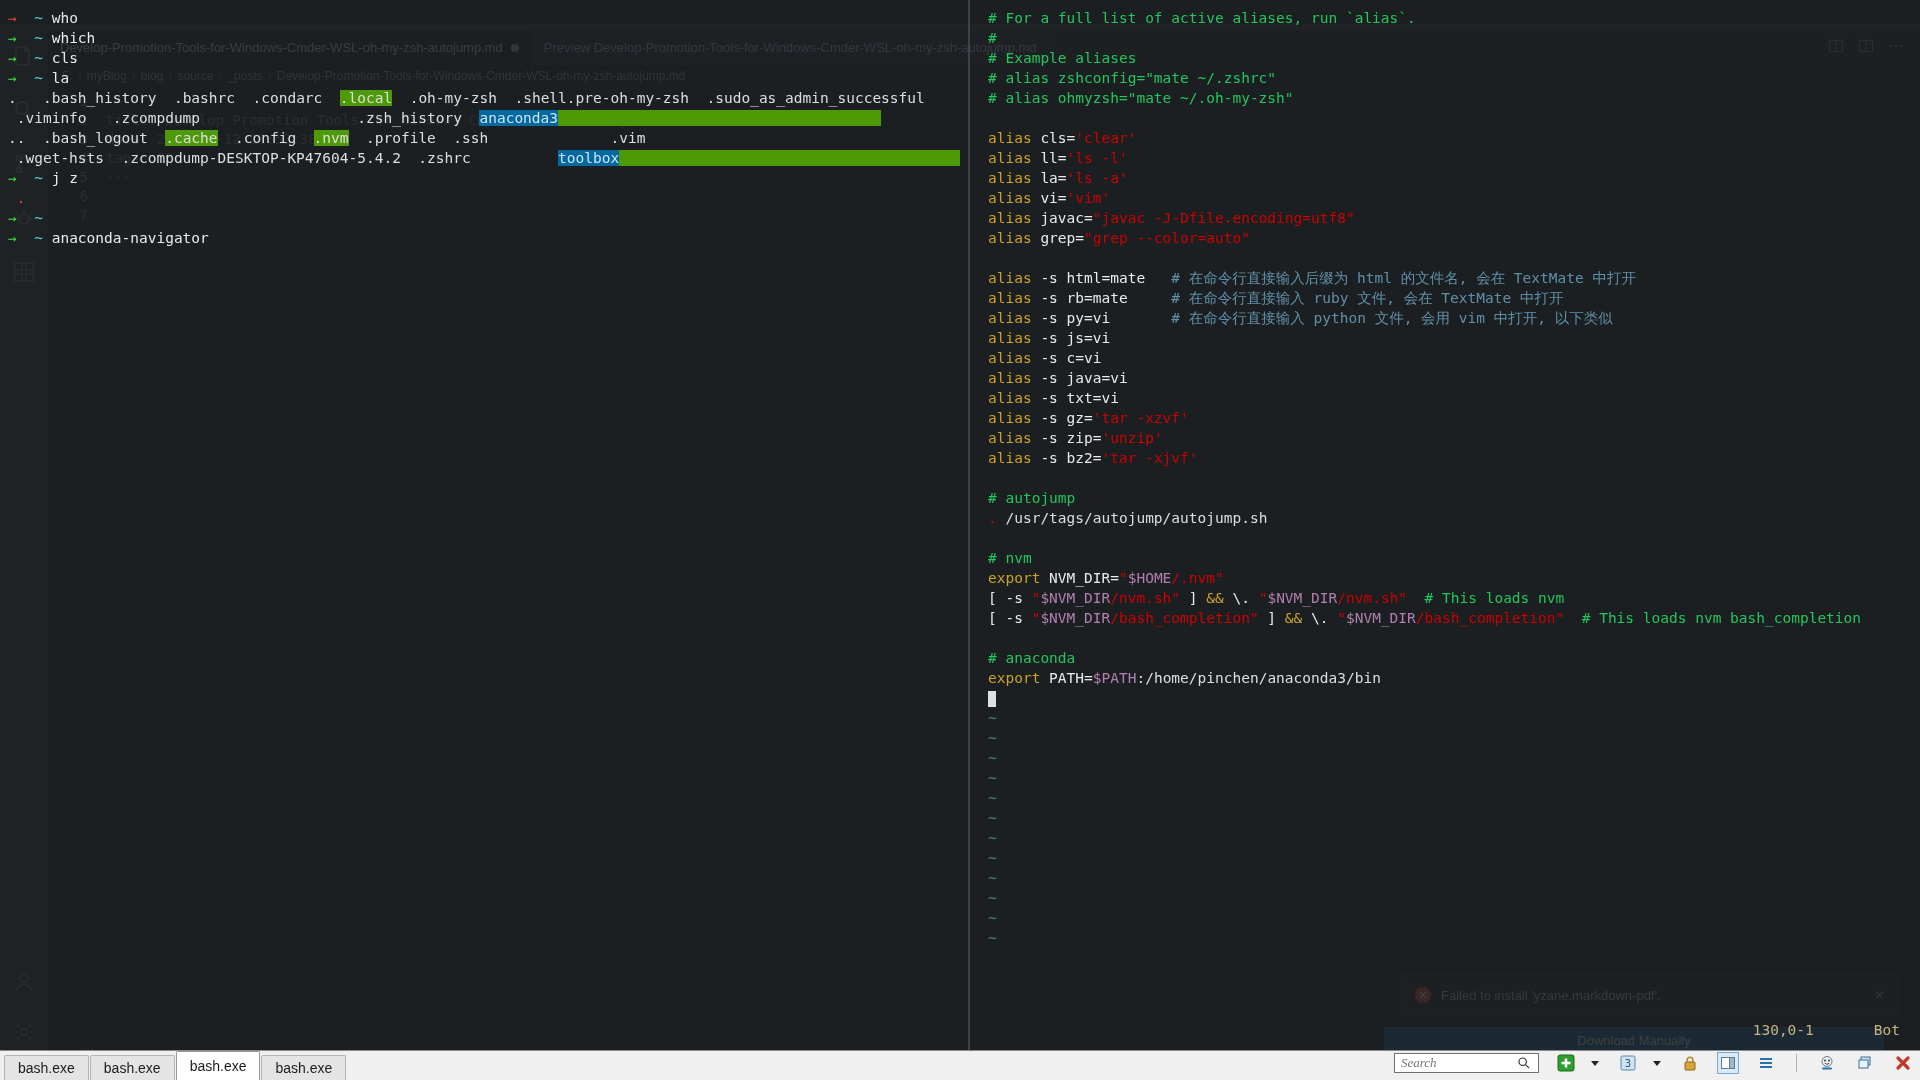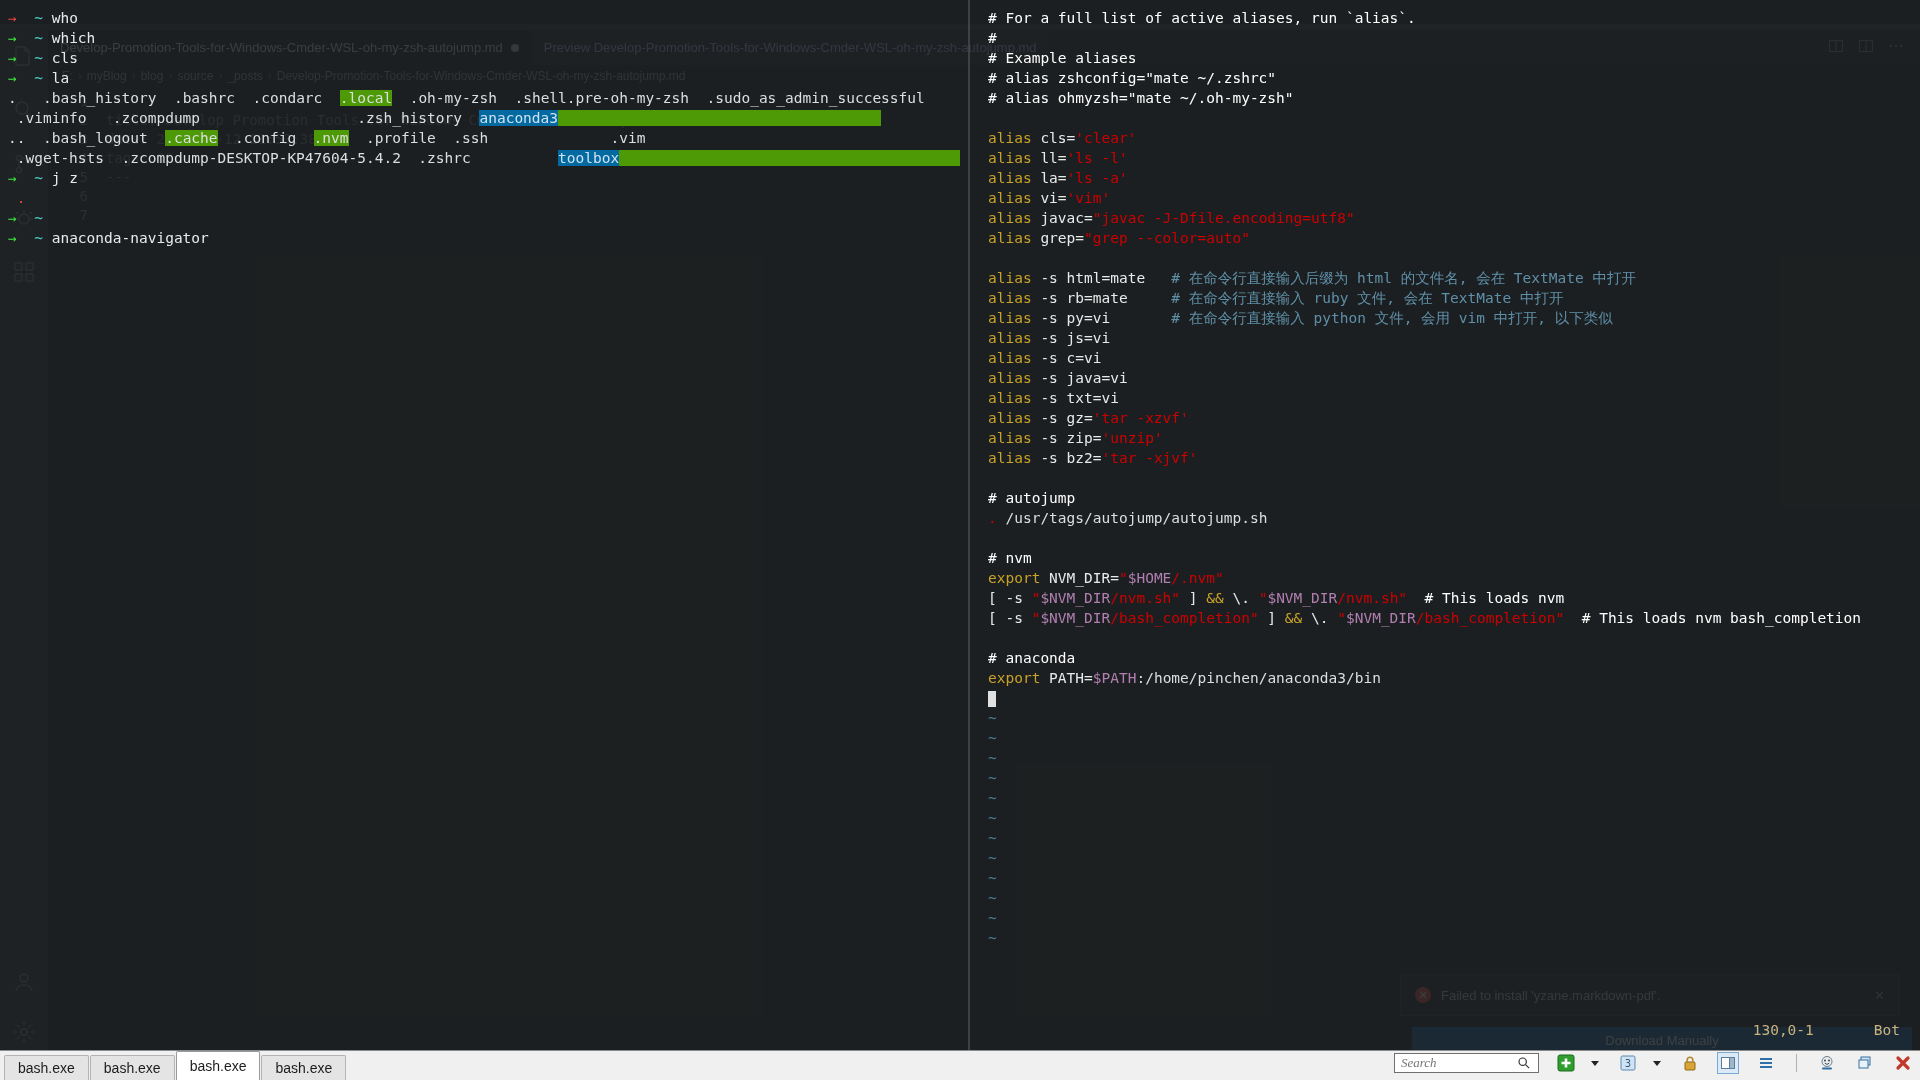--- a/index.html
+++ b/index.html
@@ -93,21 +93,21 @@
     font-size: 13px; padding: 12px 14px; display: flex; align-items: center; gap: 10px;
     font-family: "Liberation Sans", sans-serif;
   }
   .vs-notif .err-ico {
     width: 16px; height: 16px; border-radius: 50%; background: #f14c4c;
     color: #fff; font-size: 11px; display: flex; align-items: center;
     justify-content: center; flex: 0 0 auto;
   }
   .vs-notif .cls { margin-left: auto; opacity: .8; }
   .vs-notif-btn {
-    position: absolute; right: 8px; bottom: 26px; width: 500px;
+    position: absolute; right: 36px; bottom: 26px; width: 500px;
     background: #0e639c; color: #ffffff; font-size: 13px; text-align: center;
     padding: 6px 0; font-family: "Liberation Sans", sans-serif;
   }
 
   
   .cmder {
     position: absolute; top: 0; left: 0; width: 1920px; height: 1080px;
     background: rgba(28,32,34,0.86);
     display: flex; flex-direction: column;
   }
@@ -127,21 +127,21 @@
 
   .arrow { color: #3ee63e; }
   .arrow.red { color: #e8453c; }
   .tilde { color: #4ecdc4; }
   .cmd { color: #e8eaea; }
   .dir-plain { color: #dcdfe0; }
   .hl-green { background: #4e9a06; color: #dcdfe0; }
   .hl-green-b { background: #0369a1; color: #cfe2f3; }
   .dot-red { color: #e8453c; }
 
-  .c-comment { color: #ffffff; }
+  .c-comment { color: #22c55e; }
   .c-cmd { color: #e8eaea; }
   .c-kw { color: #c9a227; }
   .c-str { color: #cc0000; }
   .c-var { color: #b07fb0; }
   .c-path { color: #dcdfe0; }
   .c-cn { color: #5f8fa8; }
   .tilde-col { color: #4a7a8c; }
 
   .cursor-block {
     display: inline-block; width: 8px; height: 16px;

